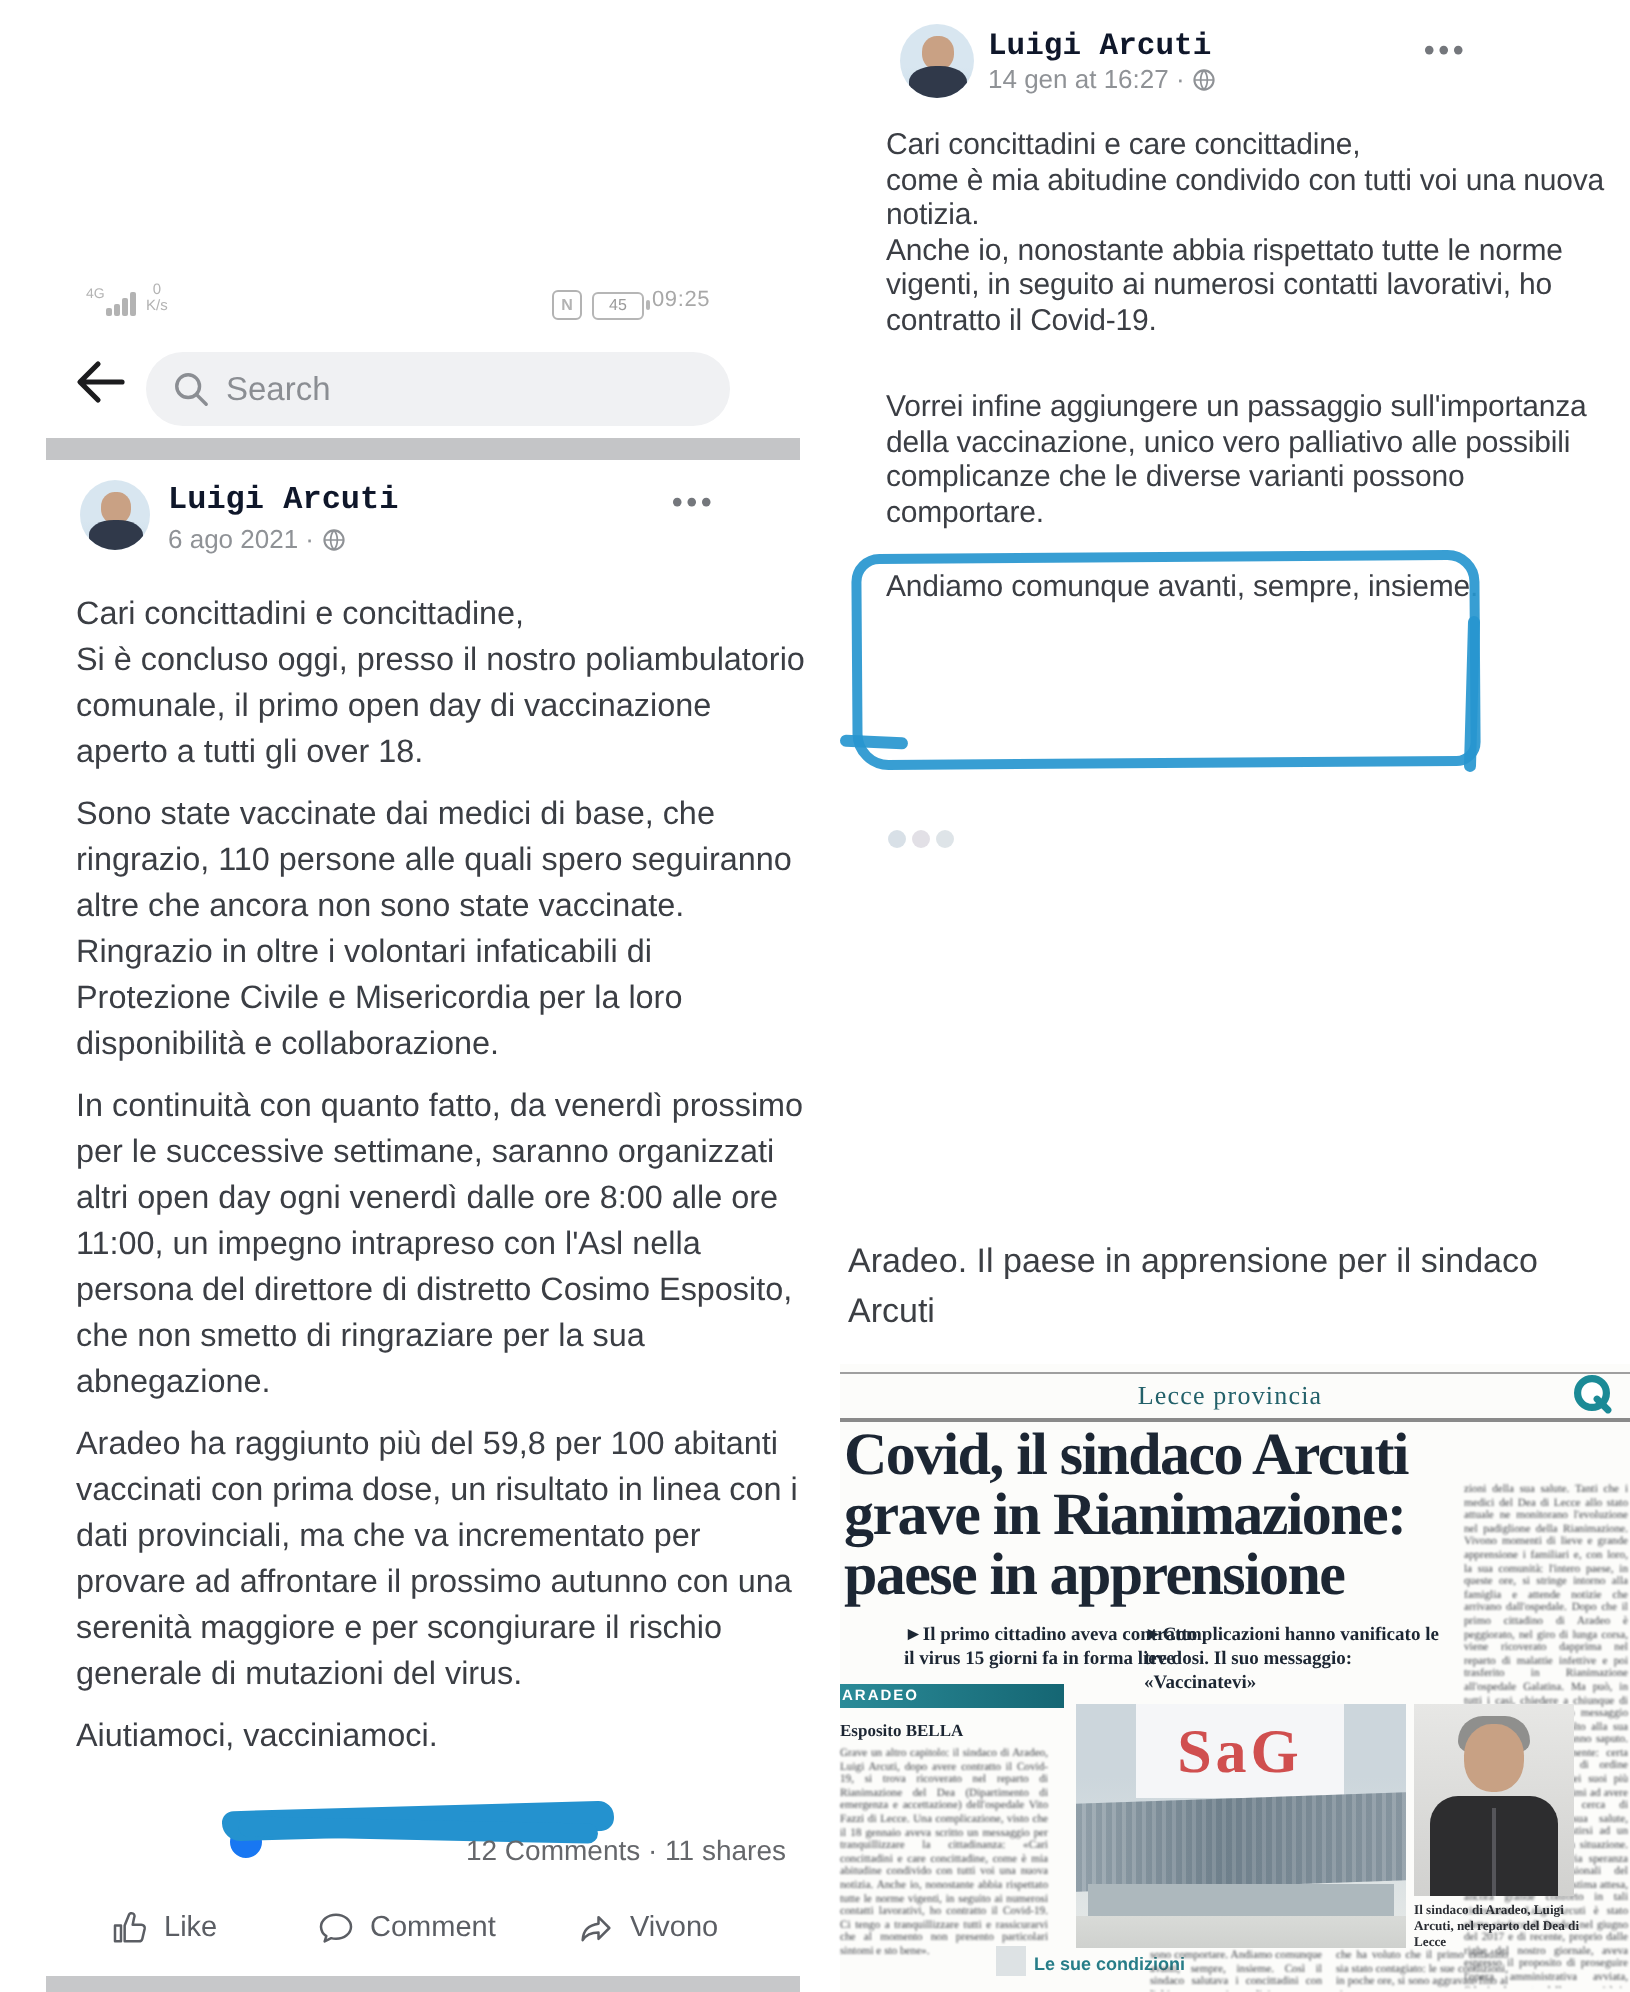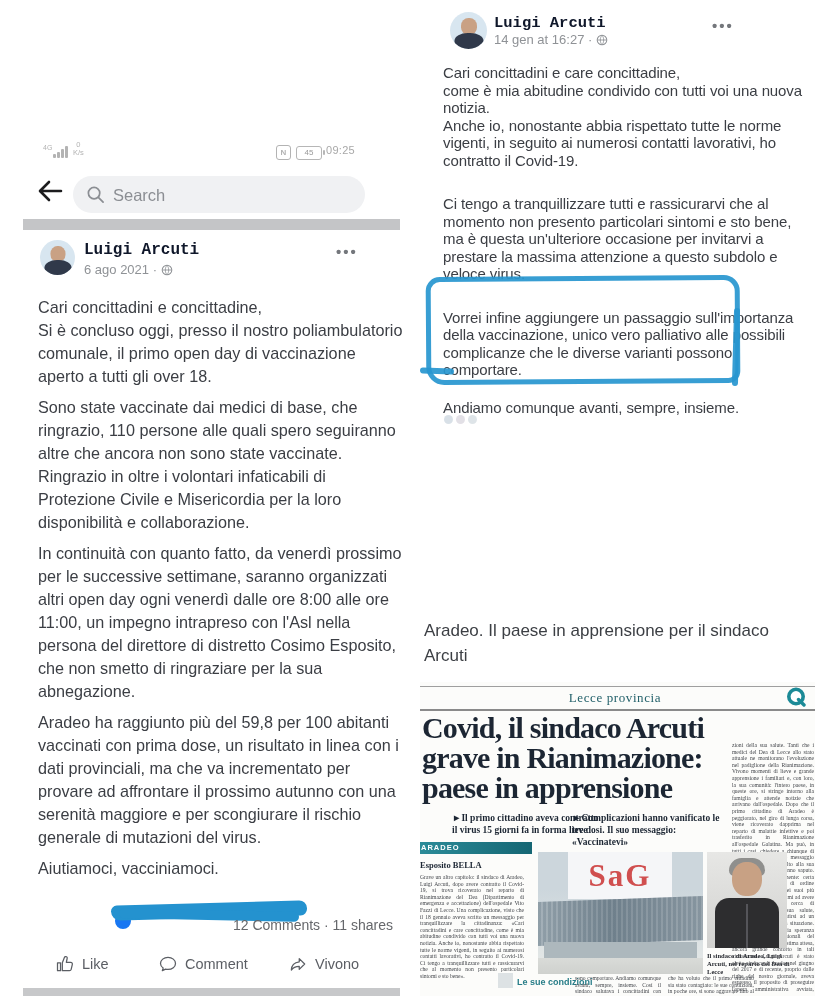--- a/index.html
+++ b/index.html
@@ -209,21 +209,20 @@
           <circle cx="7" cy="7" r="5.6" fill="none" stroke="#8f9296" stroke-width="1.2"></circle>
           <path d="M1.4 7 h11.2 M7 1.4 c2.6 2.8 2.6 8.4 0 11.2 M7 1.4 c-2.6 2.8 -2.6 8.4 0 11.2" fill="none" stroke="#8f9296" stroke-width="1"></path>
         </svg>
     </div>
     <div class="dots" style="left:272px;top:9px;">•••</div>
 
     <div class="rbody">
       <p>Cari concittadini e care concittadine,
 come è mia abitudine condivido con tutti voi una nuova notizia.
 Anche io, nonostante abbia rispettato tutte le norme vigenti, in seguito ai numerosi contatti lavorativi, ho contratto il Covid-19.</p>
-      <p style="margin-top:26px;">Ci tengo a tranquillizzare tutti e rassicurarvi che al momento non presento particolari sintomi e sto bene, ma è questa un'ulteriore occasione per invitarvi a prestare la massima attenzione a questo subdolo e veloce virus.</p>
       <p style="margin-top:26px;">Vorrei infine aggiungere un passaggio sull'importanza della vaccinazione, unico vero palliativo alle possibili complicanze che le diverse varianti possono comportare.</p>
       <p style="margin-top:20px;">Andiamo comunque avanti, sempre, insieme.</p>
     </div>
 
     <div class="hlbox"></div>
     <div class="hlstroke-r"></div>
     <div class="hlstroke-b"></div>
 
     <div class="faintrx">
       <i style="background:#9fb4c4;"></i>

